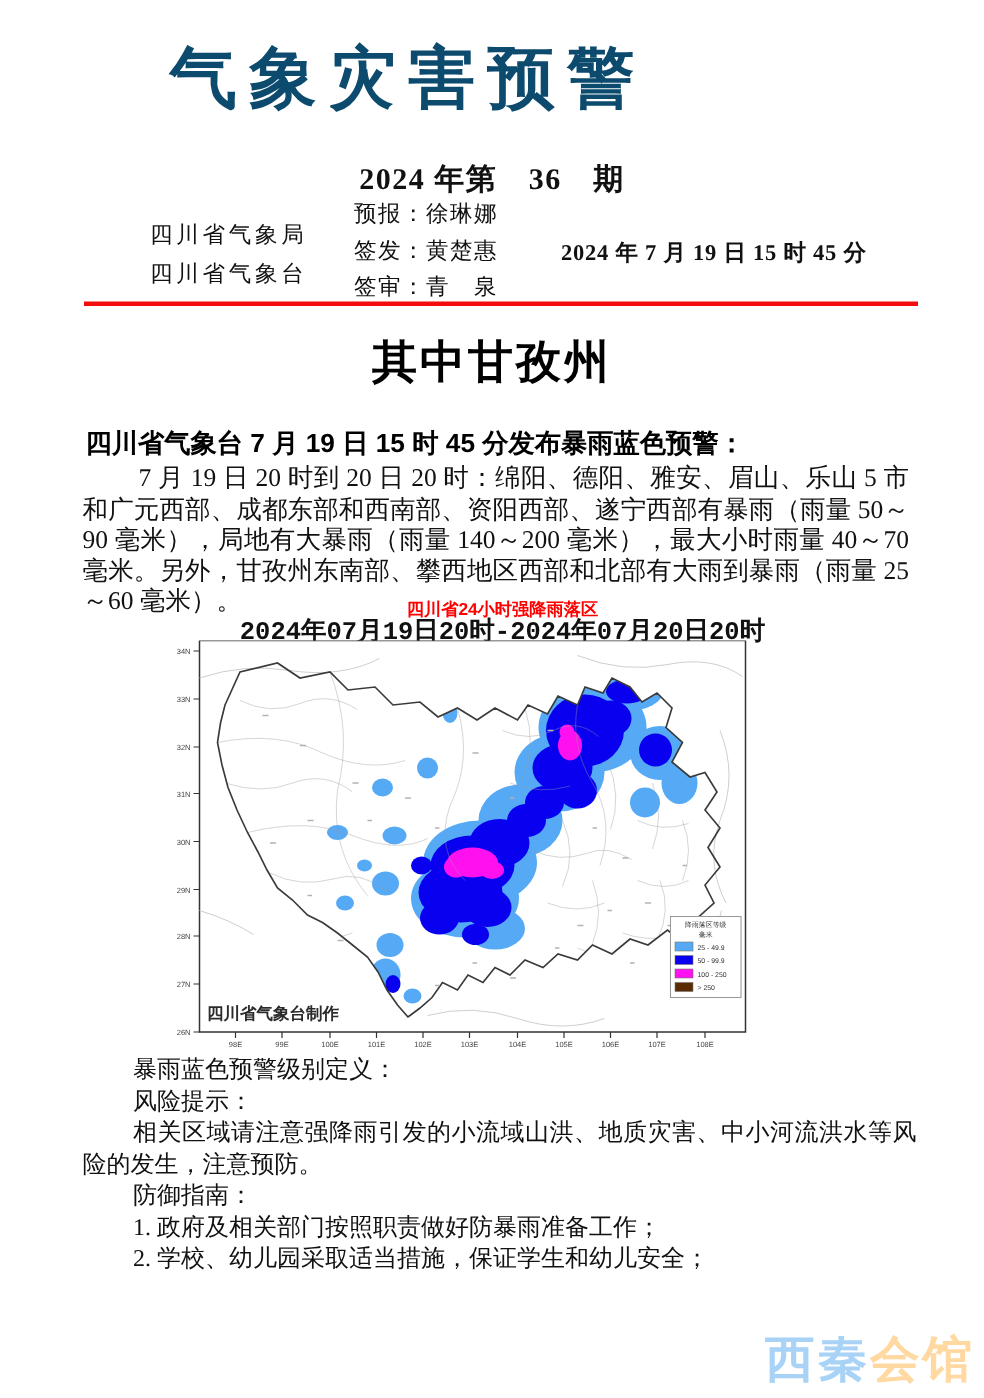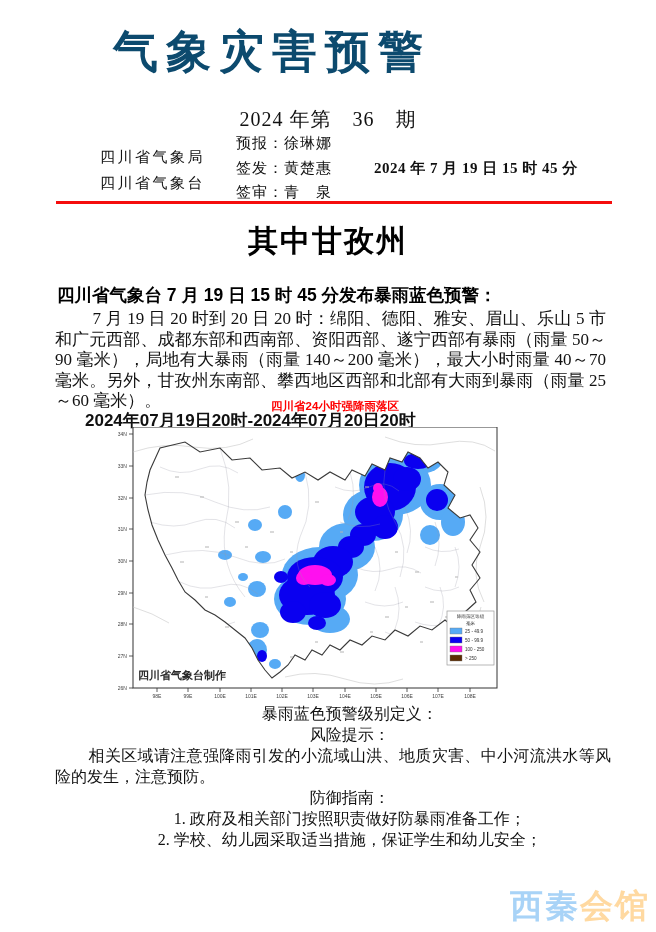--- a/index.html
+++ b/index.html
@@ -1,38 +1,38 @@
 <!DOCTYPE html>
 <html><head>
 <meta charset="utf-8">
 <style>
   html,body{margin:0;padding:0;background:#ffffff;}
   .page{position:relative;width:656px;height:932px;background:#ffffff;overflow:hidden;
         font-family:"Liberation Serif",serif;color:#111;}
   .abs{position:absolute;}
   .doc-title{top:22px;left:0;width:544px;text-align:center;font-size:45px;font-weight:700;
              color:#0c4a6e;letter-spacing:8px;font-family:"Liberation Serif",serif;}
-  .issue{top:106px;left:0;width:656px;text-align:center;font-size:20px;font-weight:400;letter-spacing:1px;}
+  .issue{top:106px;left:0;width:656px;text-align:center;font-size:20px;font-weight:700;letter-spacing:1px;}
   .agency{left:100px;top:144px;font-size:15px;line-height:26px;letter-spacing:2.5px;}
   .signers{left:236px;top:131px;font-size:15px;line-height:24.5px;letter-spacing:1px;}
   .date{left:374px;top:159px;font-size:15px;font-weight:700;letter-spacing:.5px;}
   .rule{left:56px;top:201px;width:556px;height:3px;background:#f50d0d;}
   .warn-h{top:221px;left:0;width:656px;text-align:center;font-size:30px;font-weight:800;
           letter-spacing:2px;font-family:"Liberation Sans",sans-serif;color:#000;}
   .stmt{left:57px;top:283px;width:560px;font-size:17.5px;font-weight:800;
         font-family:"Liberation Sans",sans-serif;color:#000;}
   .para{left:55px;top:309px;width:551px;font-size:17px;line-height:20.5px;
         text-indent:2.2em;text-align:justify;}
   .map-title{left:85px;top:399px;width:500px;text-align:center;font-size:11.5px;font-weight:700;
              color:#fe0000;font-family:"Liberation Sans",sans-serif;}
-  .map-sub{left:85px;top:409px;width:500px;font-size:17px;font-weight:700;
-           color:#111;font-family:Liberation Sans, sans-serif;}
+  .map-sub{left:85px;top:409px;width:500px;text-align:center;font-size:17px;font-weight:700;
+           color:#111;font-family:Liberation Mono, monospace;}
   .map-svg{left:85px;top:427px;}
   .sections{left:55px;top:703px;width:556px;font-size:16px;line-height:21px;color:#111;}
-  .ind{text-indent:2.1em;text-align:center;}
+  .ind{text-indent:2.1em;}
   .just{text-align:justify;}
   .wm{right:6px;top:884px;font-size:33px;font-weight:800;letter-spacing:2px;
       font-family:"Liberation Sans",sans-serif;
       text-shadow:2px 2px 0 #ffffff,-1px -1px 0 #ffffff,1px -1px 0 #ffffff,-1px 1px 0 #ffffff;}
   .wm .b{color:#a8d3f7;}
   .wm .o{color:#ffd9a1;}
   svg text{font-family:"Liberation Sans",sans-serif;}
 </style>
 </head>
 <body>

